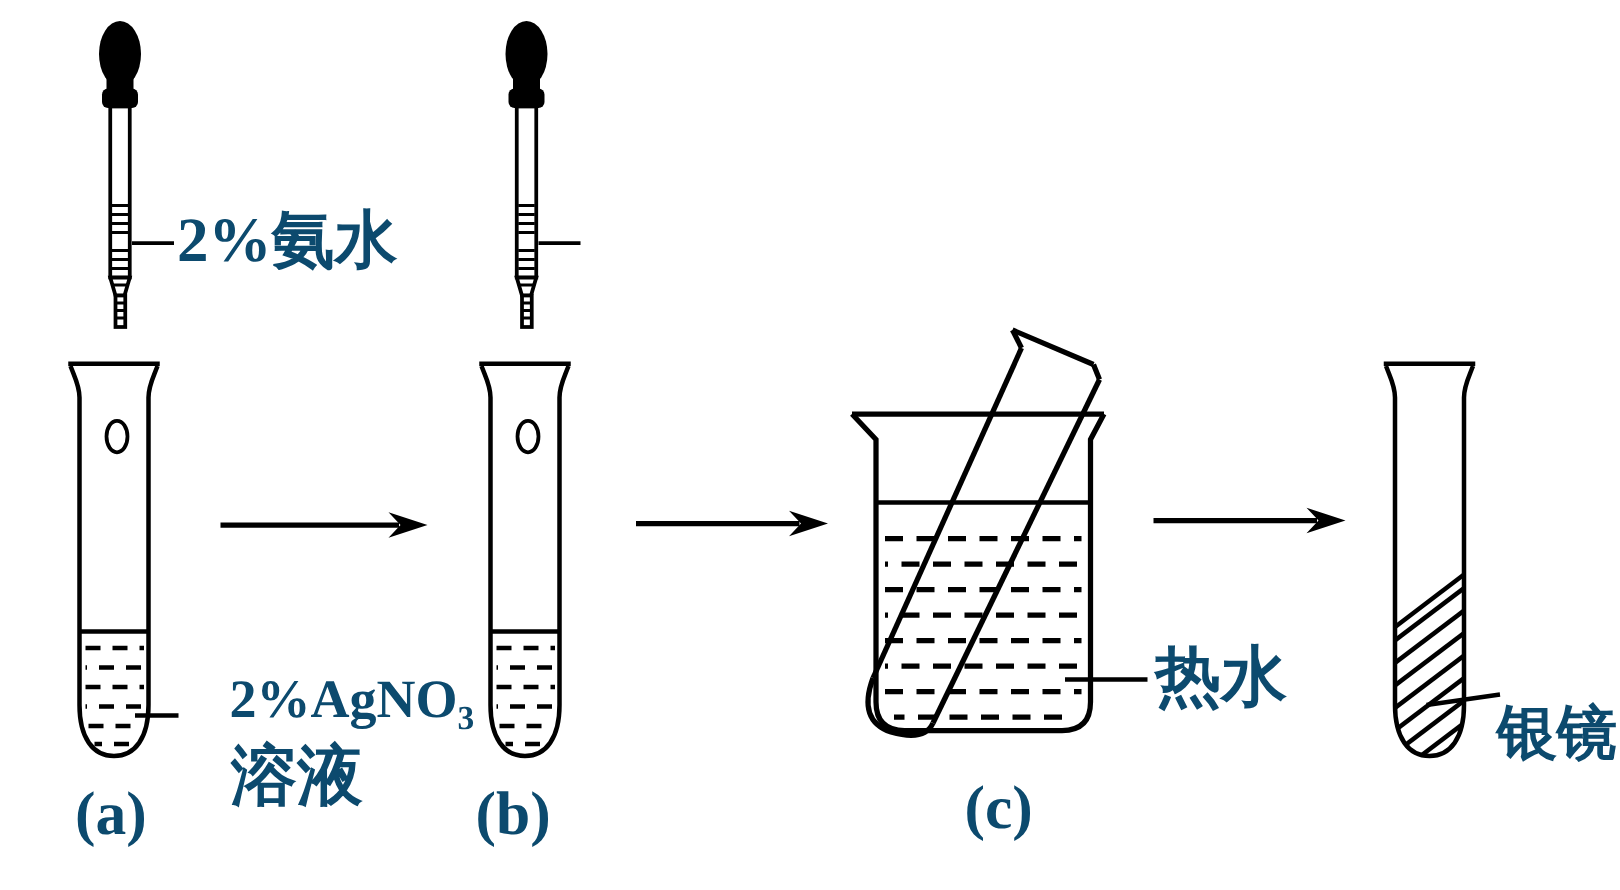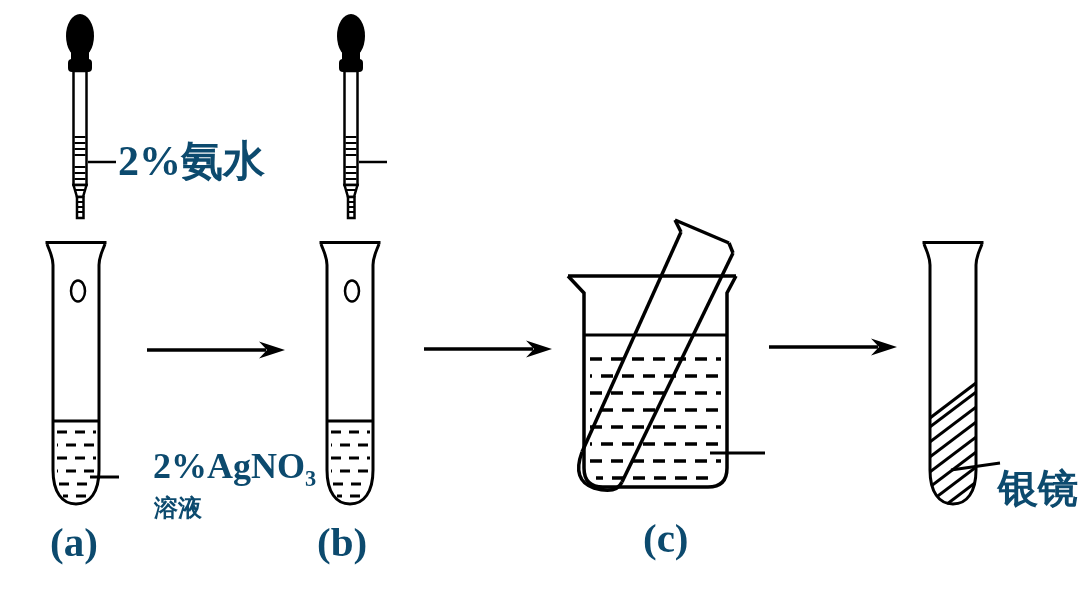--- a/index.html
+++ b/index.html
@@ -154,22 +154,23 @@
     </g>
     <line x1="951" y1="470" x2="1000" y2="463" stroke="#000" stroke-width="3"></line>
   </g>
 </svg>
 
 <div class="lbl" style="left:118px;top:140px;font-size:42px;">2%氨水</div>
 
 
 <div class="lbl" style="left:131px;top:448px;font-size:36px;margin-left:22px;"><span>2%AgNO</span><sub>3</sub></div>
 
-<div class="lbl" style="left:154px;top:496px;font-size:24px;">溶液</div>
+<div class="lbl" style="left:154px;top:496px;font-size:44px;">溶液</div>
 
+<div class="lbl" style="left:770px;top:430px;font-size:44px;">热水</div>
 
 <div class="lbl" style="left:998px;top:444px;font-size:40px;margin-top:25px;">银镜</div>
 
 <div class="lbl" style="left:50px;top:522px;font-size:41px;">(a)</div>
 
 <div class="lbl" style="left:317px;top:522px;font-size:41px;">(b)</div>
 
 <div class="lbl" style="left:643px;top:518px;font-size:41px;">(c)</div>
 
 </div>

